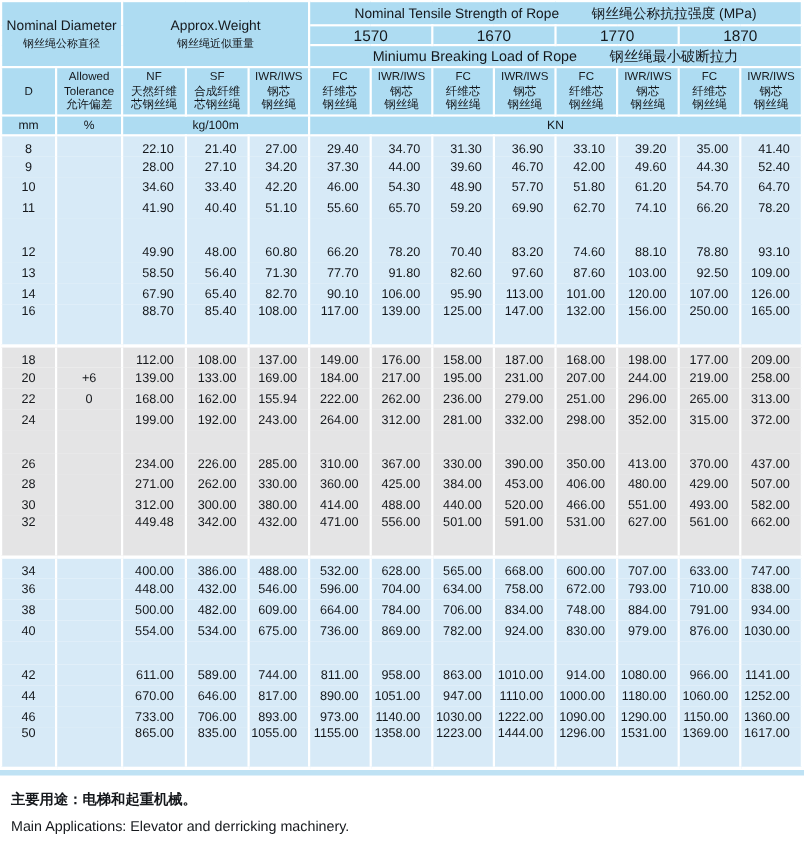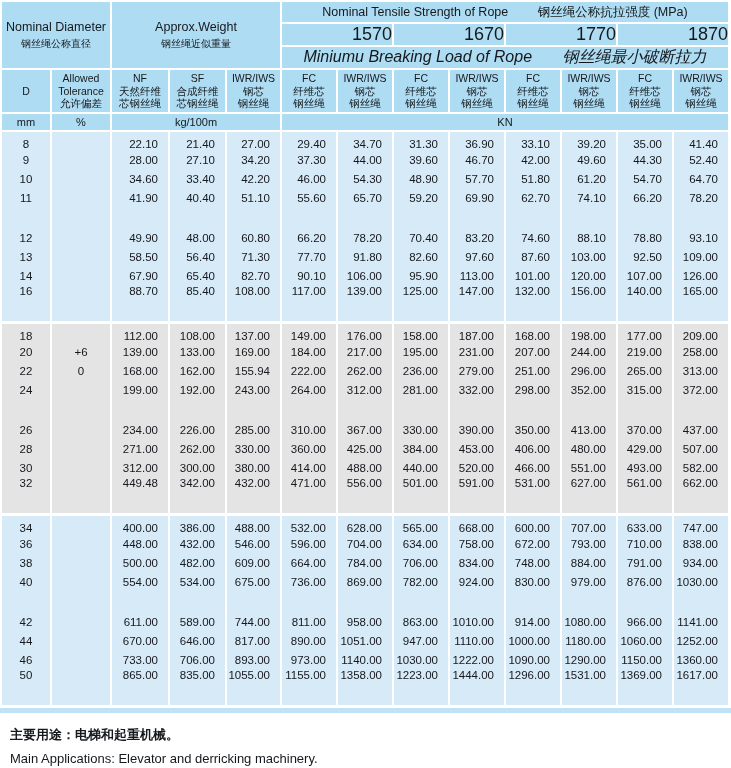--- a/index.html
+++ b/index.html
@@ -23,22 +23,22 @@
     font-weight:normal;
     padding:0;
     text-align:center;
     vertical-align:middle;
     color:var(--ink);
   }
   tr.h1 th.title{height:22px;font-size:12.5px;}
   th.big .en{display:block;font-size:12.5px;}
   th.big .zh{display:block;font-size:10px;margin-top:3px;}
   .zh-inline{margin-left:26px;}
-  tr.h2 th{height:18px;font-size:18px;text-align:right;}
-  tr.h3 th{height:16px;font-size:16px;font-style:italic;}
+  tr.h2 th{height:18px;font-size:14px;}
+  tr.h3 th{height:16px;font-size:13px;}
   tr.h4 th{height:44px;font-size:10.5px;line-height:12.5px;}
   tr.h4 .ln{display:block;}
   tr.h5 th{height:18px;font-size:11px;margin-top:20px;}
 
   tbody td{
     background:var(--band-blue);
     border-left:2px solid #fff;border-right:2px solid #fff;
     border-top:0;border-bottom:0;
     font-size:11.5px;height:19px;
     padding:0 10px 0 0;text-align:right;
@@ -298,21 +298,21 @@
           <td class="col-tol"></td>
           <td class="col-num">88.70</td>
           <td class="col-num">85.40</td>
           <td class="col-num">108.00</td>
           <td class="col-num">117.00</td>
           <td class="col-num">139.00</td>
           <td class="col-num">125.00</td>
           <td class="col-num">147.00</td>
           <td class="col-num">132.00</td>
           <td class="col-num">156.00</td>
-          <td class="col-num">140.00</td>
+          <td class="col-num">250.00</td>
           <td class="col-num">165.00</td>
         </tr>
         <tr class="gray band-first">
           <td class="col-d">18</td>
           <td class="col-tol"></td>
           <td class="col-num">112.00</td>
           <td class="col-num">108.00</td>
           <td class="col-num">137.00</td>
           <td class="col-num">149.00</td>
           <td class="col-num">176.00</td>

